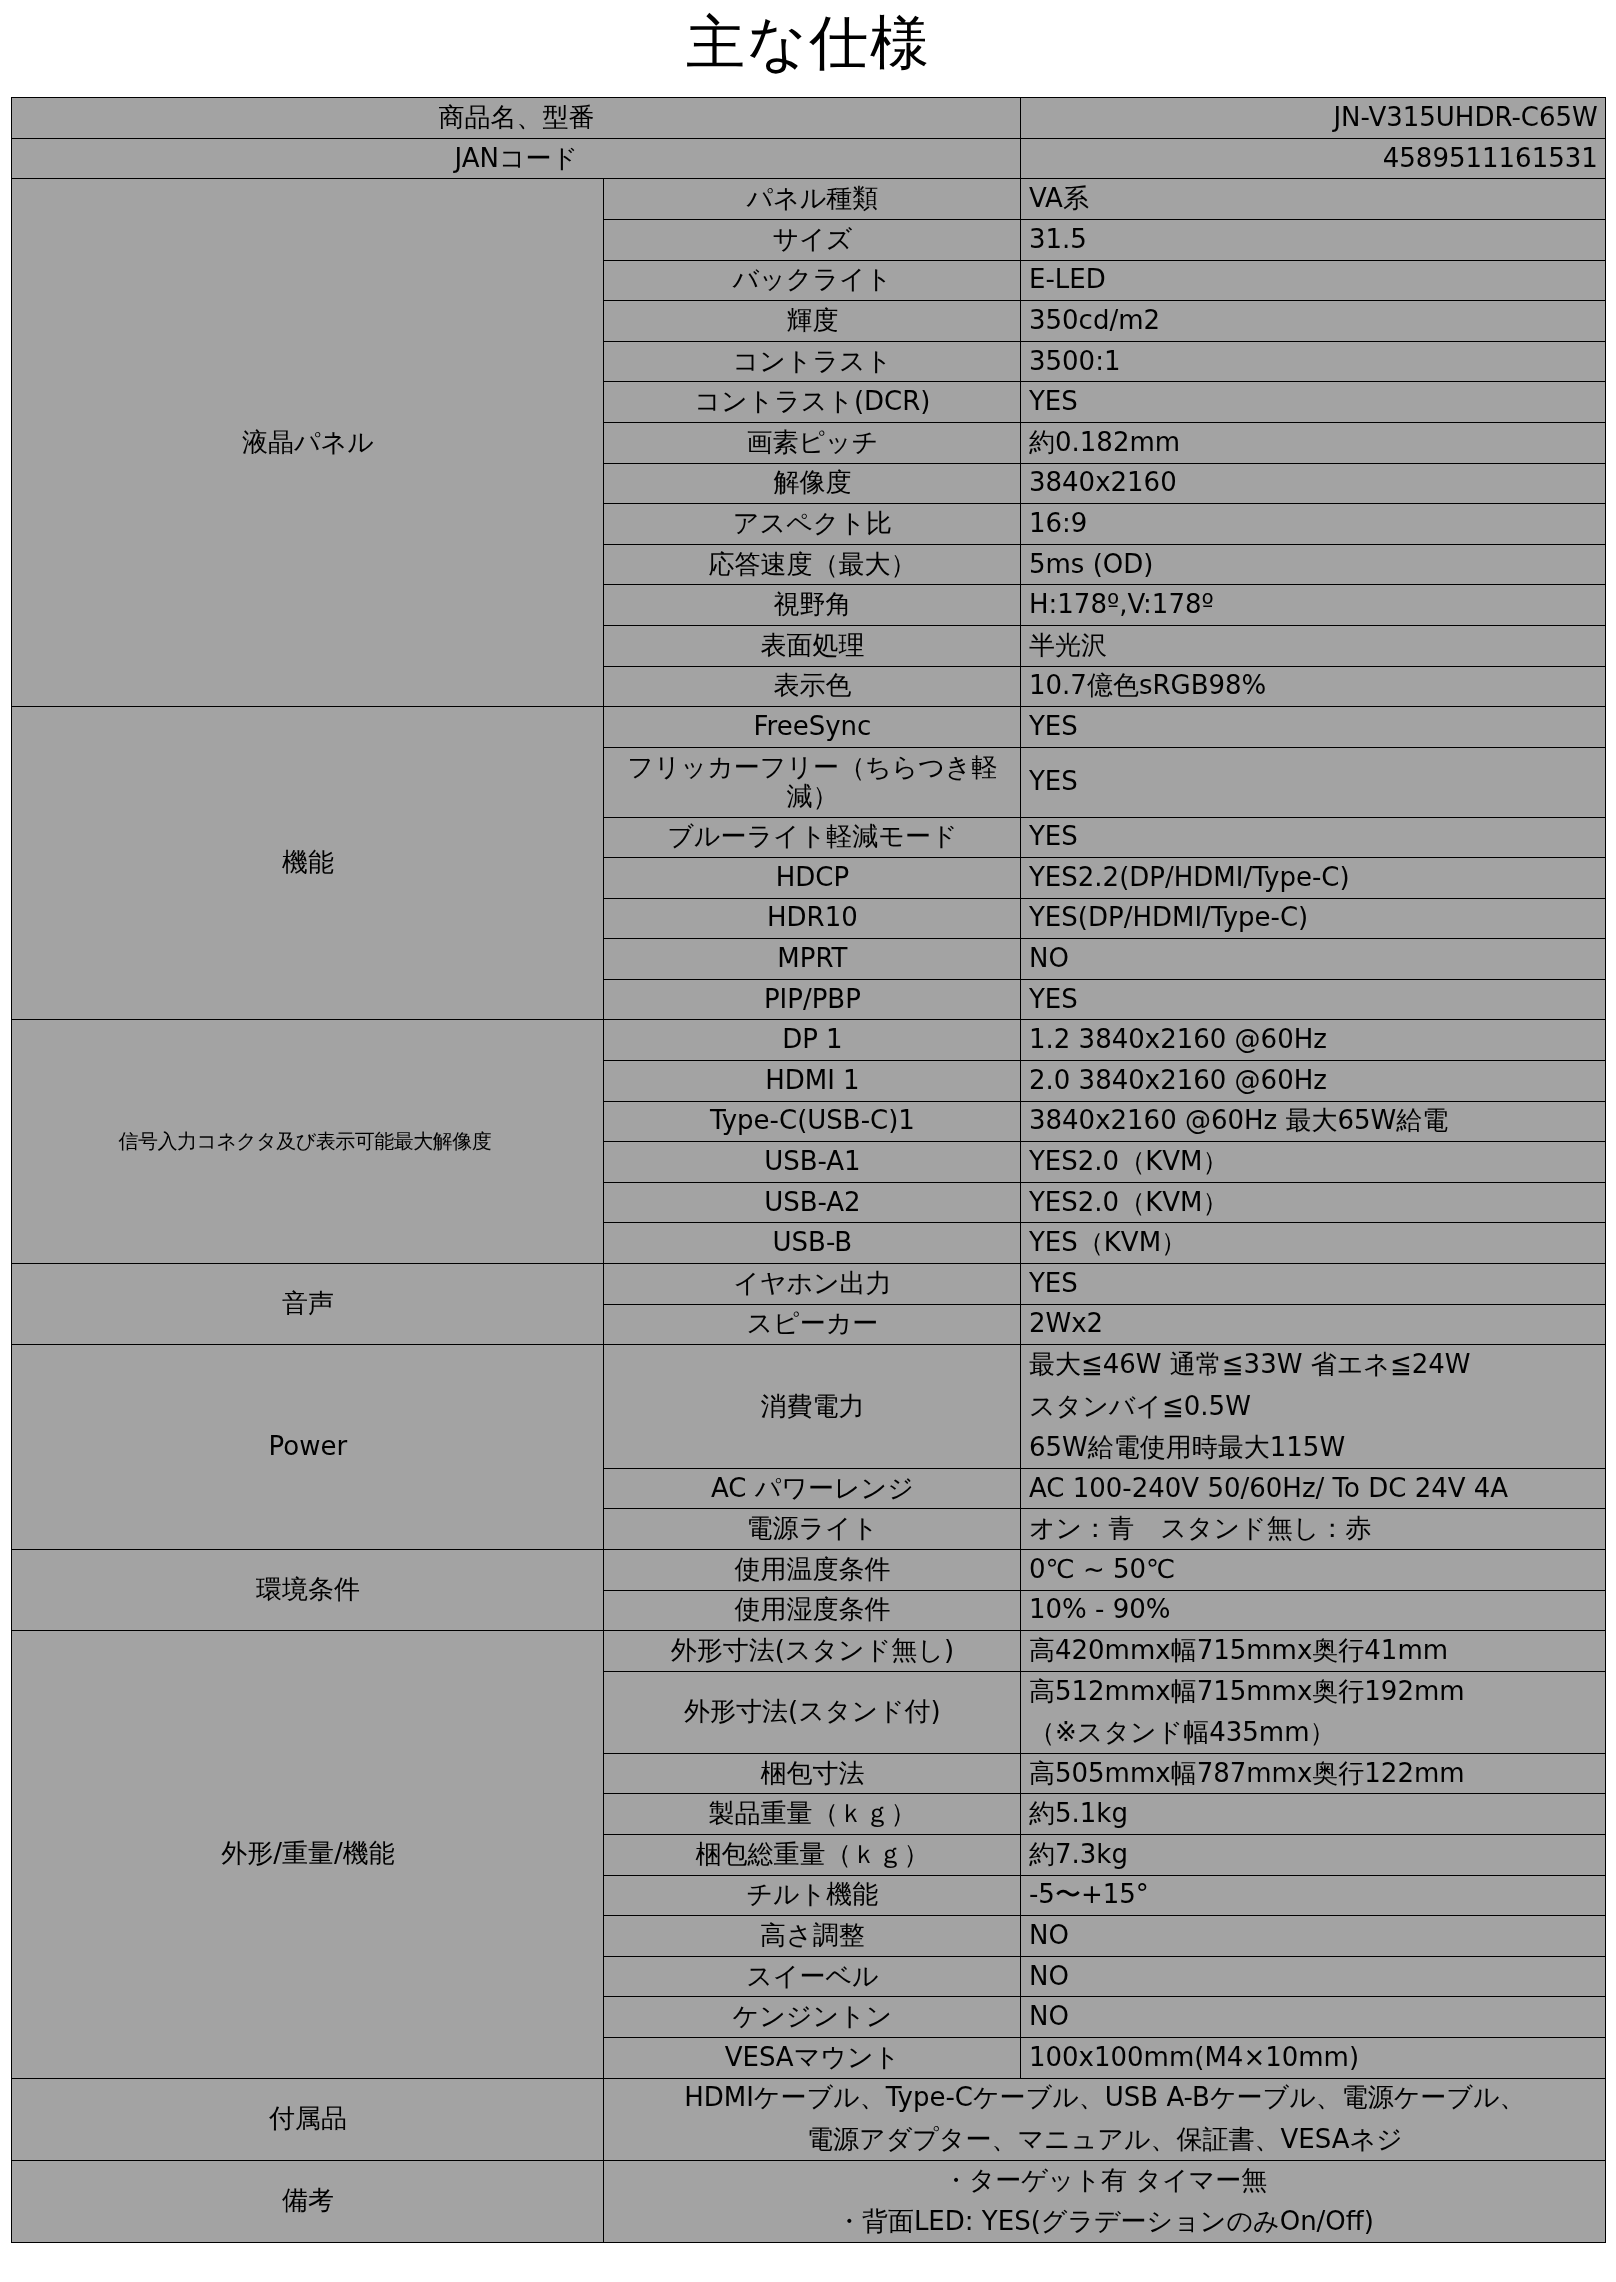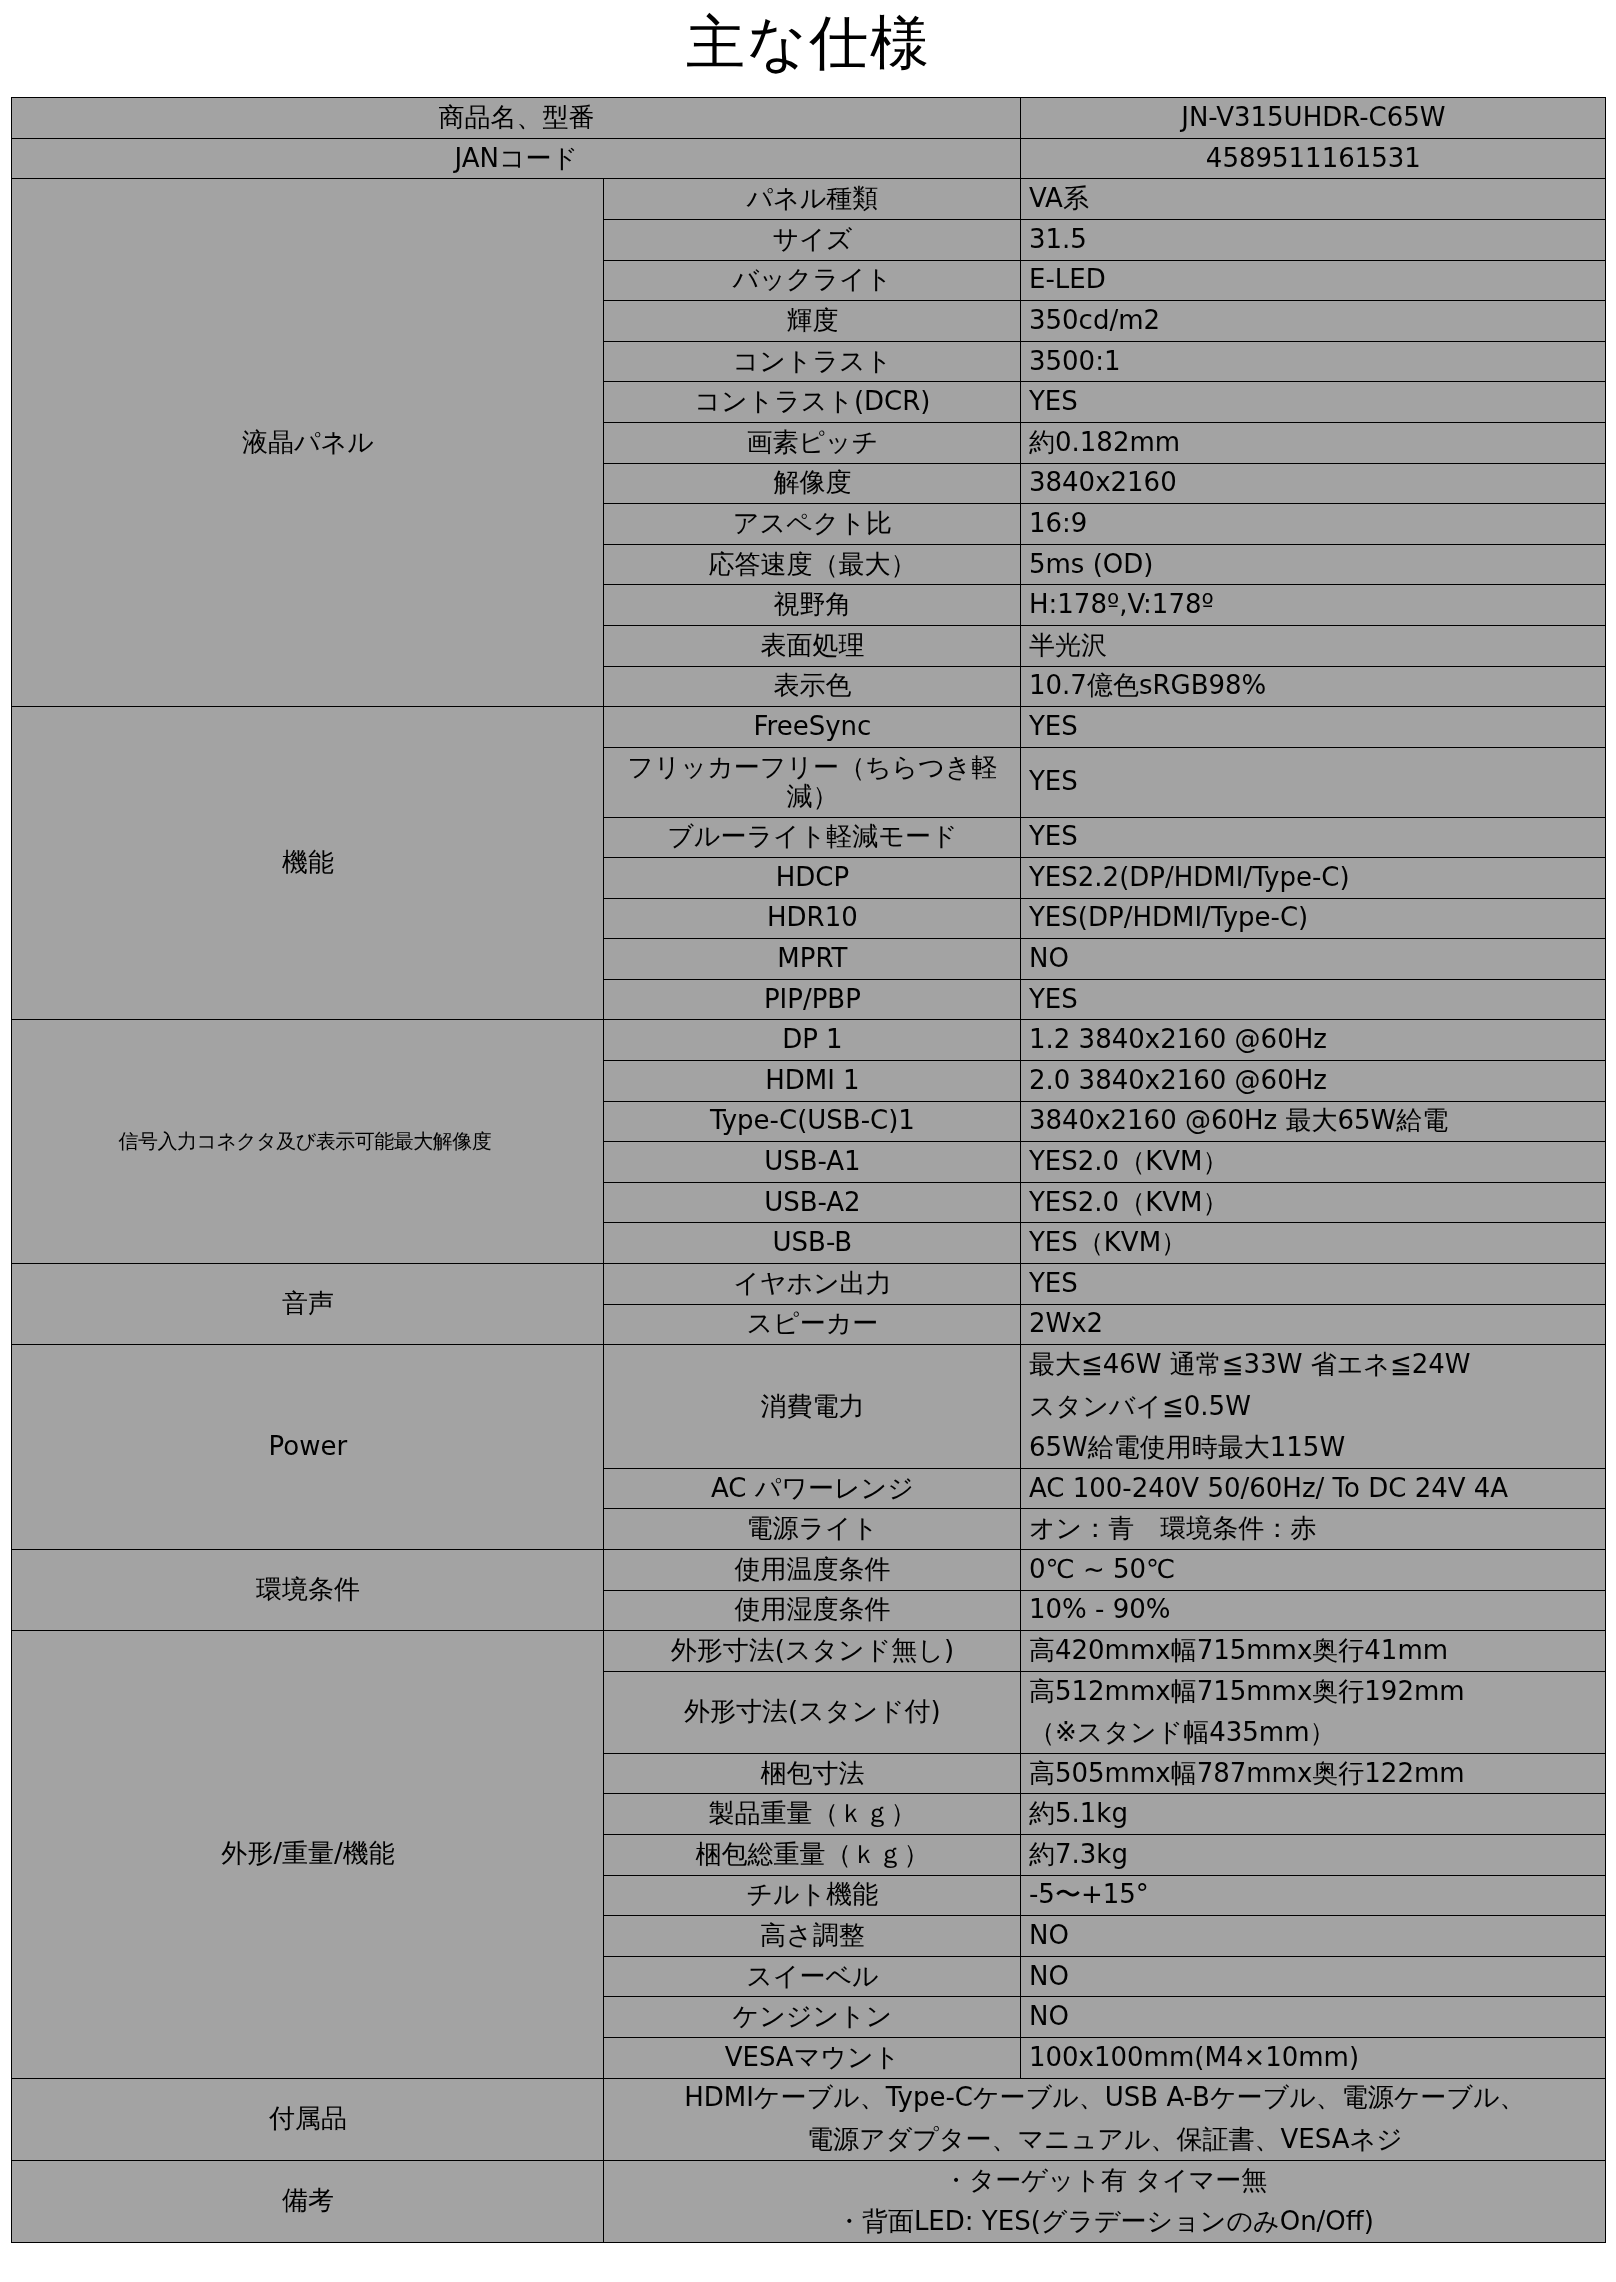--- a/index.html
+++ b/index.html
@@ -65,21 +65,21 @@
     font-size: 20px;
     letter-spacing: -0.5px;
   }
   
   td.hdr-label {
     text-align: center;
     font-size: 27px;
     border-left: 1.9px solid #000;
   }
   td.hdr-val {
-    text-align: center;
+    text-align: right;
     font-size: 27px;
     border-right: 1.9px solid #000;
   }
   td.item {
     text-align: center;
   }
   td.val {
     text-align: left;
     border-right: 1.9px solid #000;
   }
@@ -243,21 +243,21 @@
               <span class="ml">スタンバイ≦0.5W</span>
               <span class="ml">65W給電使用時最大115W</span>
             </td>
           </tr>
           <tr>
             <td class="item">AC パワーレンジ</td>
             <td class="val">AC 100-240V 50/60Hz/ To DC 24V 4A</td>
           </tr>
           <tr class="sec-end">
             <td class="item">電源ライト</td>
-            <td class="val">オン：青　環境条件：赤</td>
+            <td class="val">オン：青　スタンド無し：赤</td>
           </tr>
           <tr class="sec-start">
             <td class="group" rowspan="2">環境条件</td>
             <td class="item">使用温度条件</td>
             <td class="val">0℃ ~ 50℃</td>
           </tr>
           <tr class="sec-end">
             <td class="item">使用湿度条件</td>
             <td class="val">10% - 90%</td>
           </tr>

